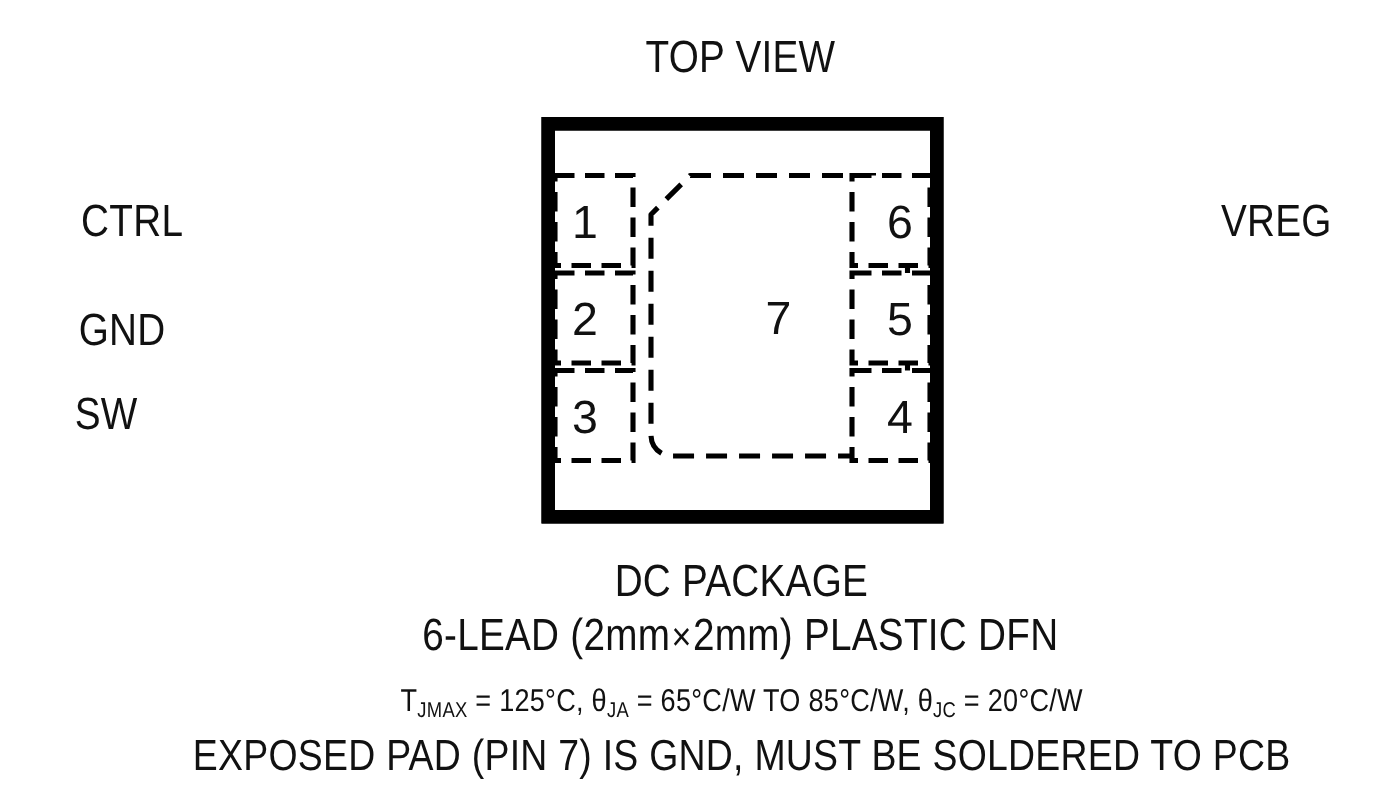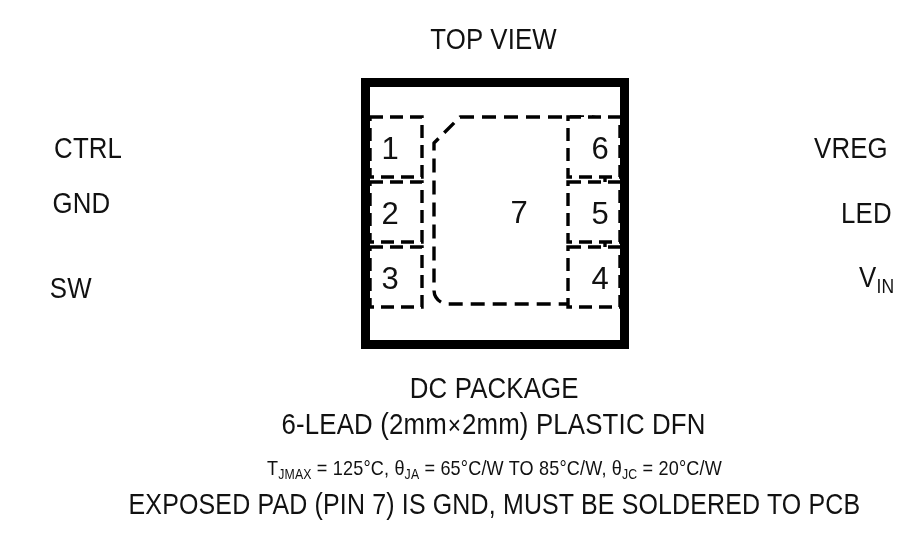--- a/index.html
+++ b/index.html
@@ -142,35 +142,29 @@
 
 <div id="page">
 
   <div id="title-row">
     <span id="title-text" class="cap">TOP VIEW</span>
   </div>
 
   <div class="side-label left-label" style="top:133px;">
     <span class="cap">CTRL</span>
   </div>
-  <div class="side-label left-label" style="top:188px;text-decoration:underline;">
+  <div class="side-label left-label" style="top:206px;text-decoration:underline;">
     <span class="cap">GND</span>
   </div>
-  <div class="side-label left-label" style="top:273px;">
+  <div class="side-label left-label" style="top:262px;">
     <span class="cap">SW</span>
   </div>
 
   <div class="side-label right-label" style="top:133px;">
     <span class="cap">VREG</span>
-  </div>
-  <div class="side-label right-label" style="top:198px;">
-    <span class="cap">LED</span>
-  </div>
-  <div class="side-label right-label" style="top:262px;">
-    <span class="cap"><span>V</span><span class="sub">IN</span></span>
   </div>
 
   <div id="diagram-wrap">
     <svg id="diagram-svg" viewBox="0 0 460 296" xmlns="http://www.w3.org/2000/svg">
 
       <rect class="pkg-frame" x="101.5" y="16.5" width="259" height="262"></rect>
 
       <path class="center-pad" fill="#ffffff" d="M 196,51
                L 327,51
                A 14,14 0 0 1 341,65

